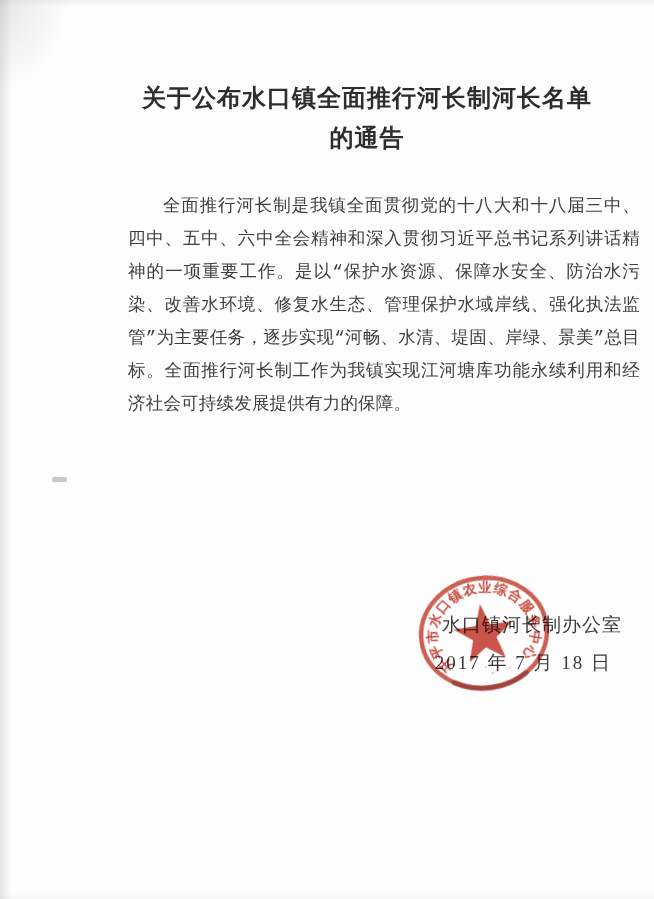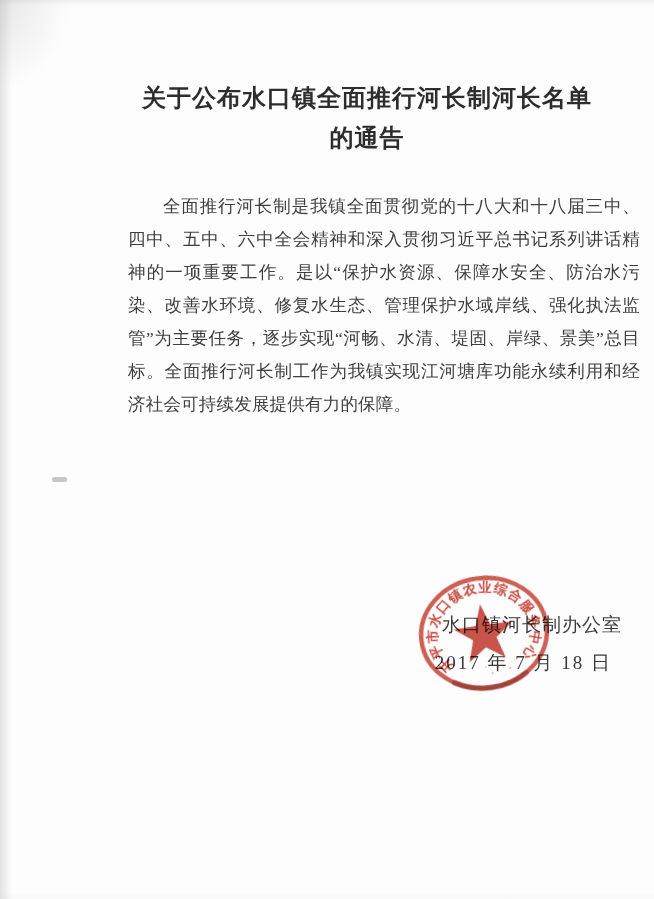--- a/index.html
+++ b/index.html
@@ -31,20 +31,21 @@
     margin:78px 54px 0 54px;
     text-align:center;
     font-size:24px;
     line-height:40px;
     font-weight:700;
     letter-spacing:1px;
     color:#2d2d2d;
   }
   .body-text {
     margin:32px 54px 0 88px;
+    font-family:Liberation Mono, monospace;
   }
   .body-text p {
     margin:0;
     font-size:17.5px;
     line-height:33px;
     letter-spacing:0.2px;
     text-align:justify;
     text-indent:2em;
     color:#3e3e3e;
   }

